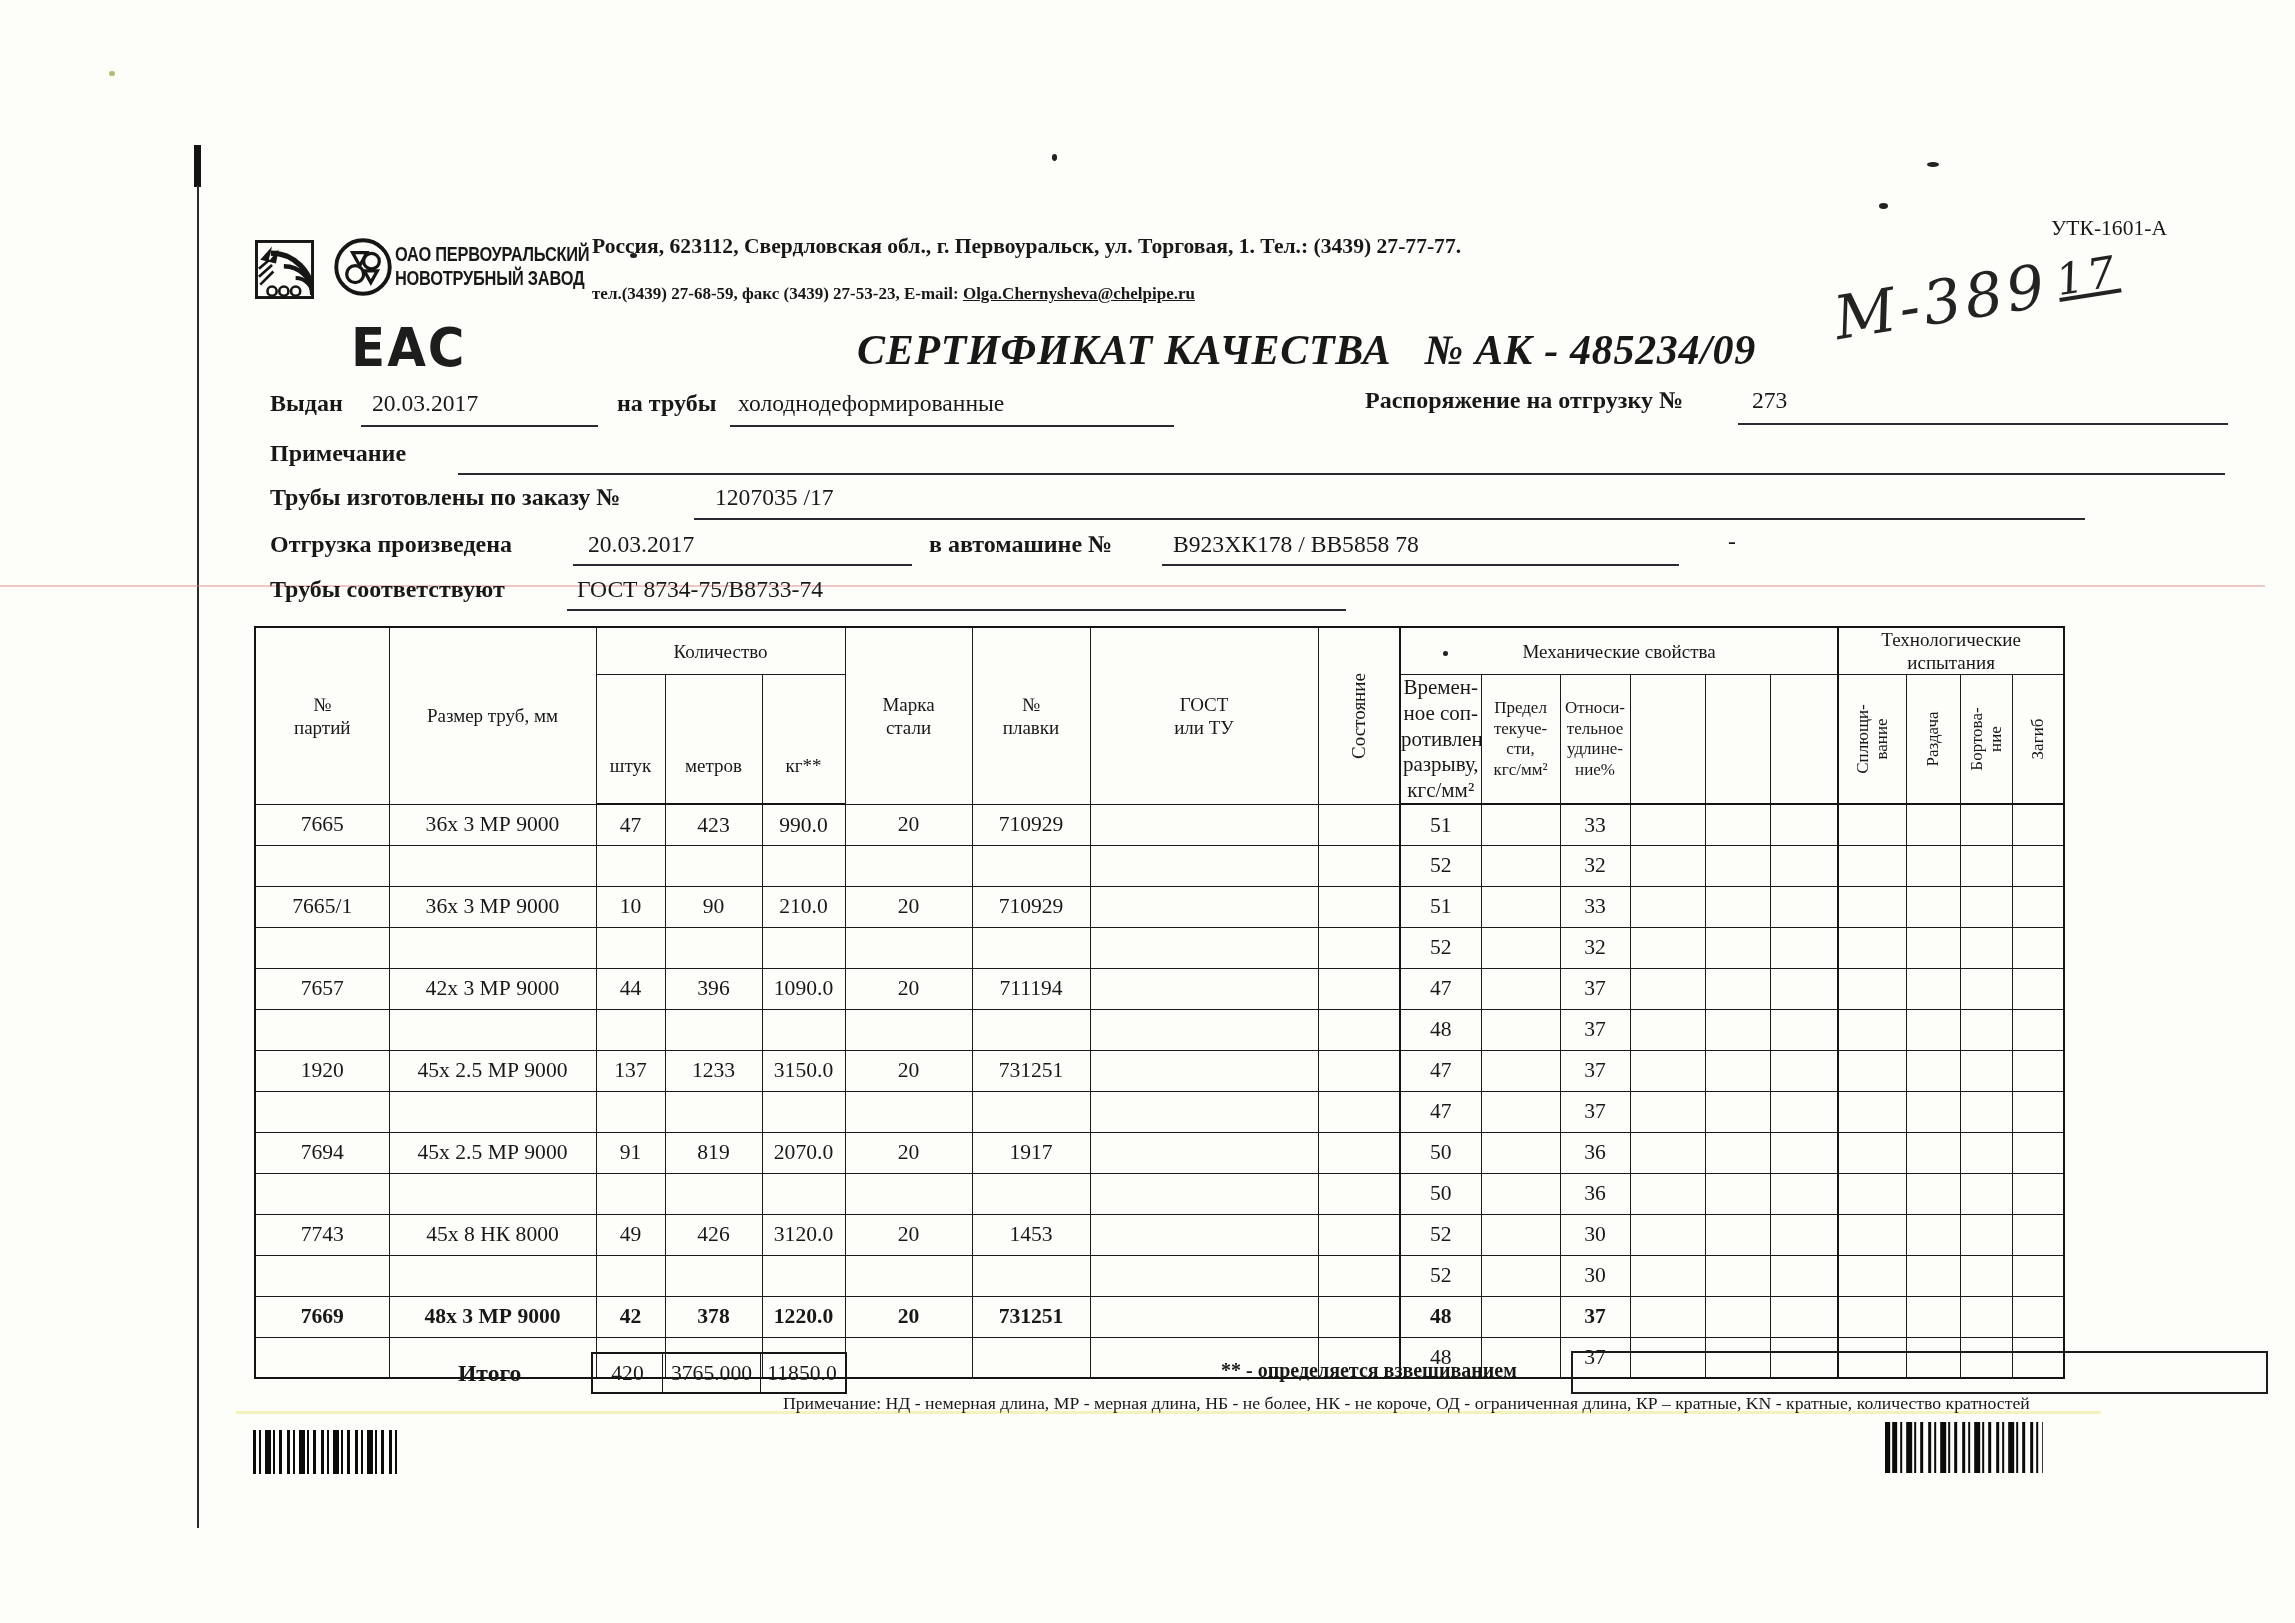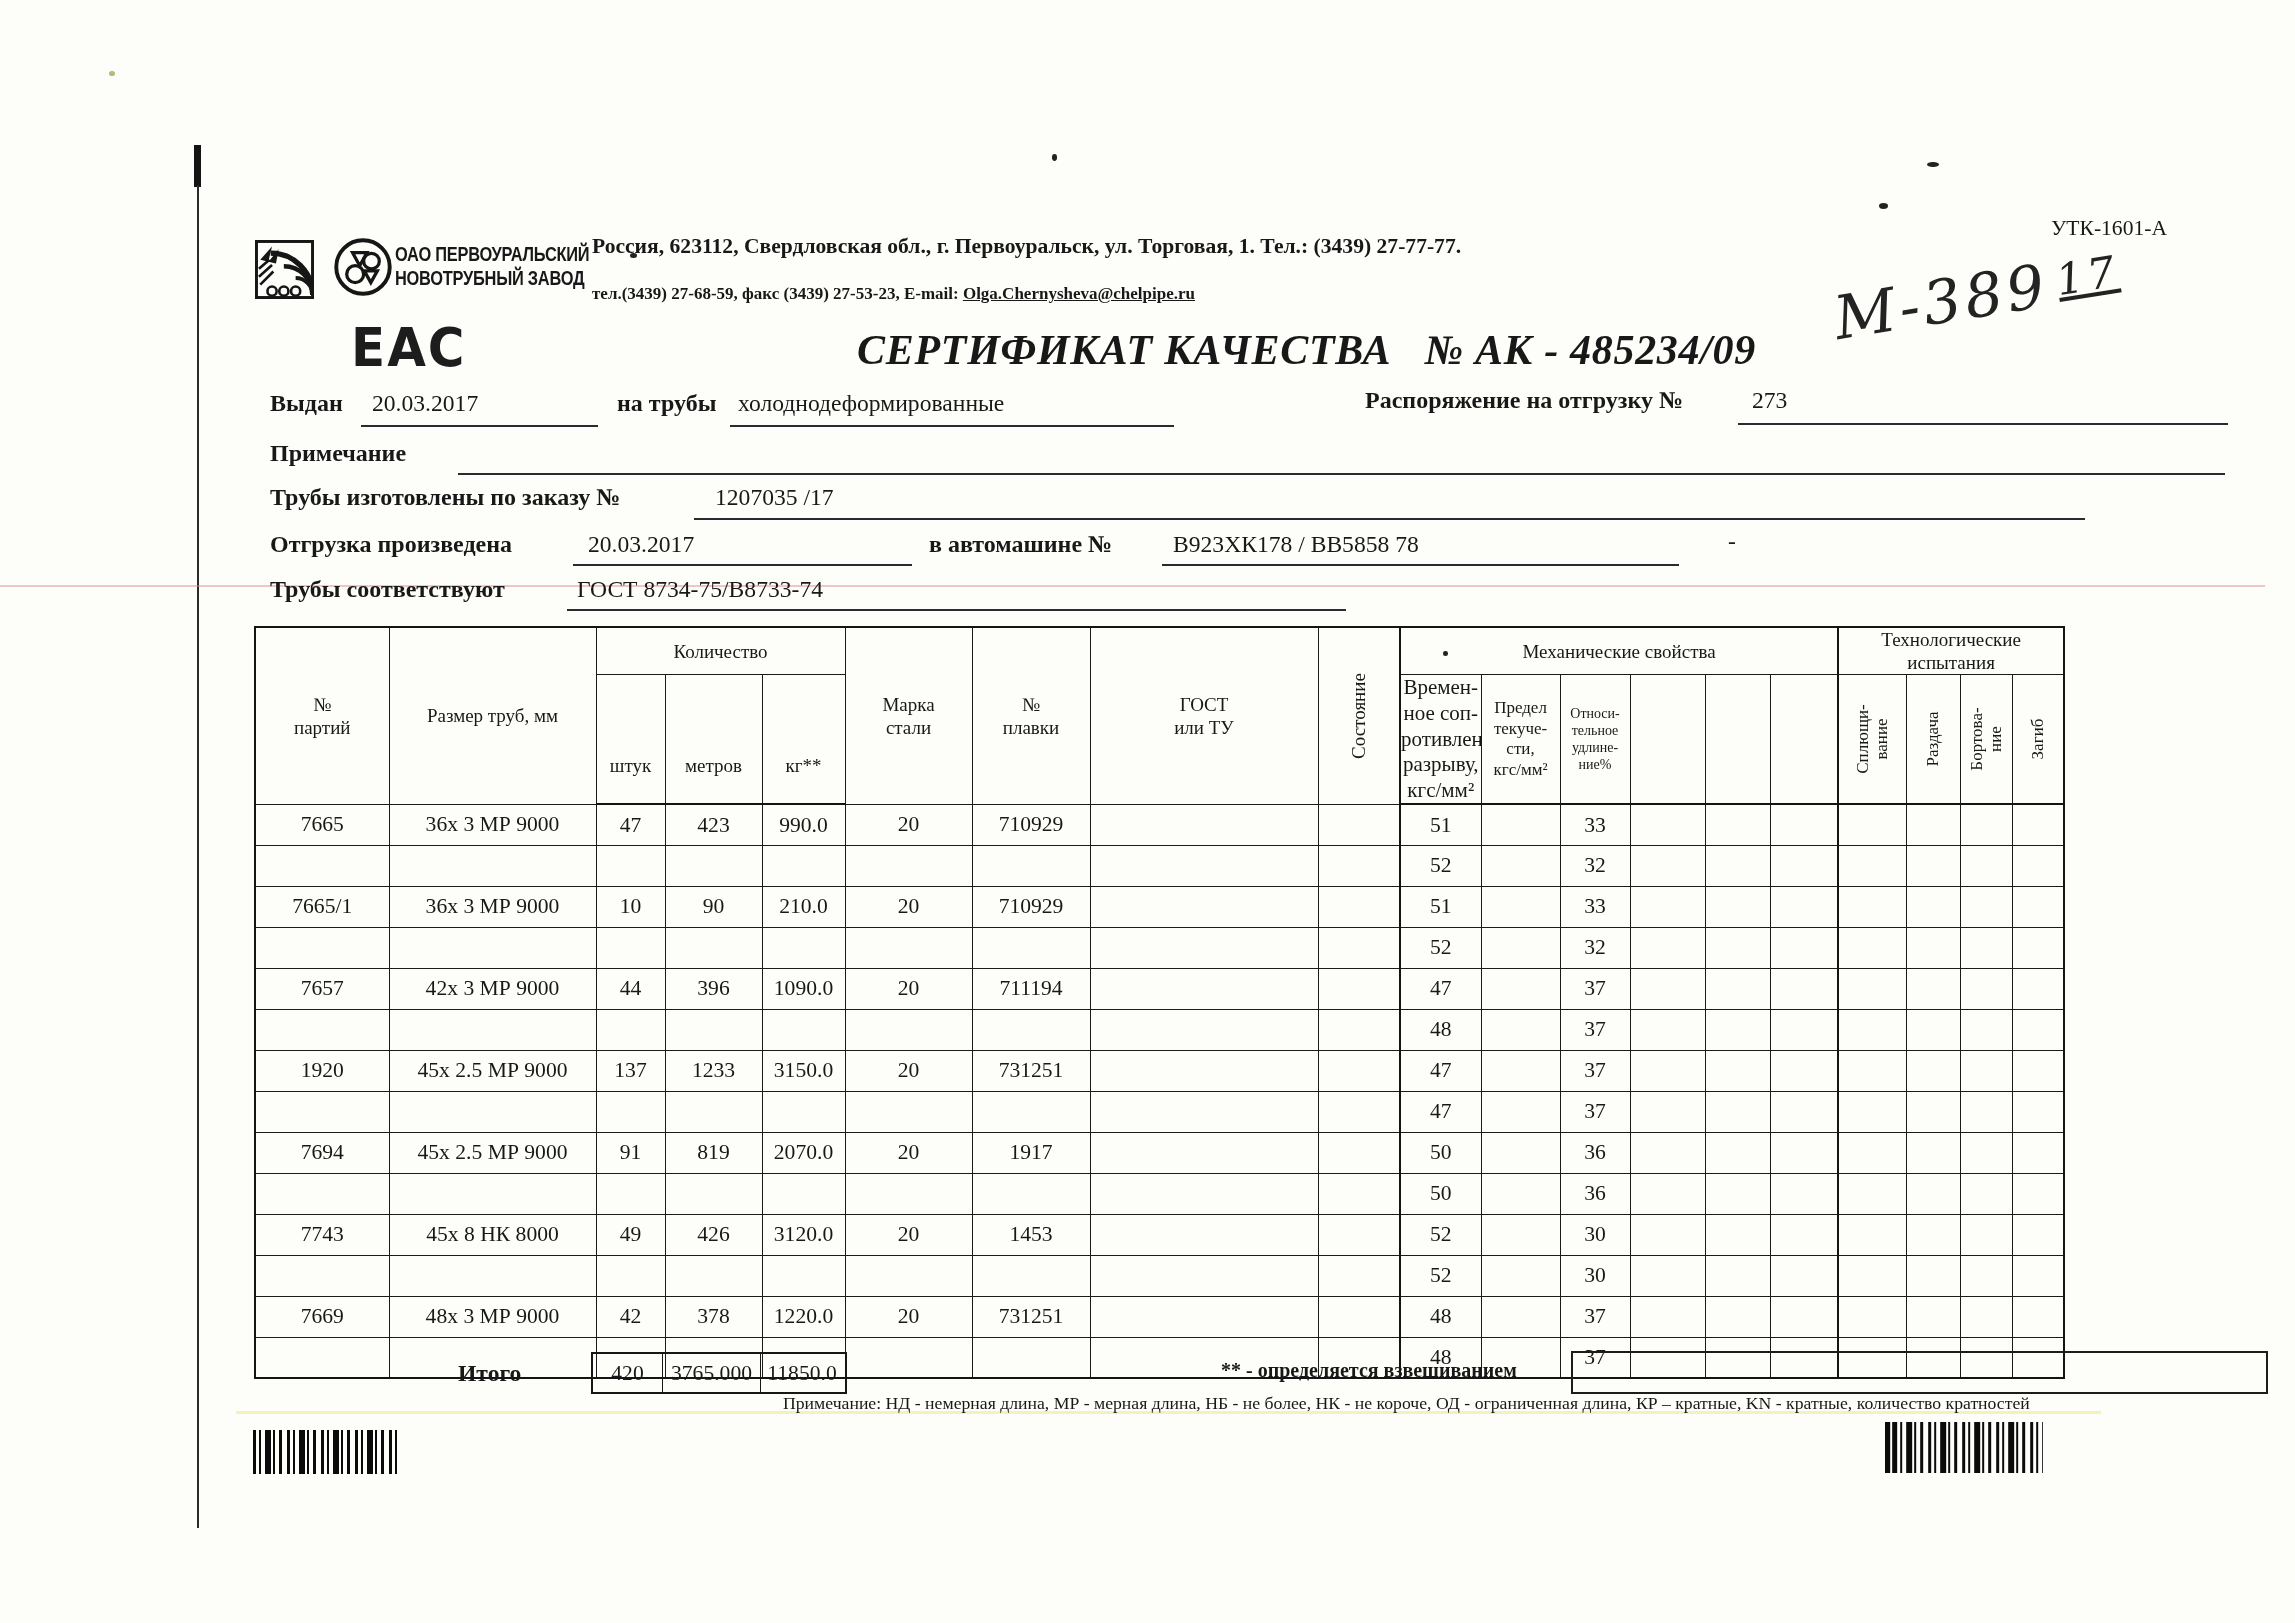--- a/index.html
+++ b/index.html
@@ -177,21 +177,21 @@
         <th style="vertical-align:bottom;padding-bottom:26px;">кг**</th>
         <th class="thickL" style="font-size:21px;">Времен-
 ное соп-
 ротивлен.
 разрыву,
 кгс/мм²</th>
         <th style="font-size:17px;">Предел
 текуче-
 сти,
 кгс/мм²</th>
-        <th style="font-size:14px;">Относи-
+        <th style="font-size:17px;">Относи-
 тельное
 удлине-
 ние%</th>
         <th></th>
         <th></th>
         <th></th>
         <th class="vcell thickL" style="font-size:17px;"><span class="vert">Сплющи-
 вание</span></th>
         <th class="vcell" style="font-size:17px;"><span class="vert">Раздача</span></th>
         <th class="vcell" style="font-size:17px;"><span class="vert">Бортова-
@@ -445,21 +445,21 @@
           <td></td>
           <td>30</td>
           <td></td>
           <td></td>
           <td></td>
           <td class="thickL"></td>
           <td></td>
           <td></td>
           <td></td>
         </tr>
-        <tr style="height: 41px;">
+        <tr style="height: 41px; font-weight: bold;">
           <td>7669</td>
           <td>48х 3 МР 9000</td>
           <td>42</td>
           <td>378</td>
           <td>1220.0</td>
           <td>20</td>
           <td>731251</td>
           <td></td>
           <td></td>
           <td class="thickL">48</td>

